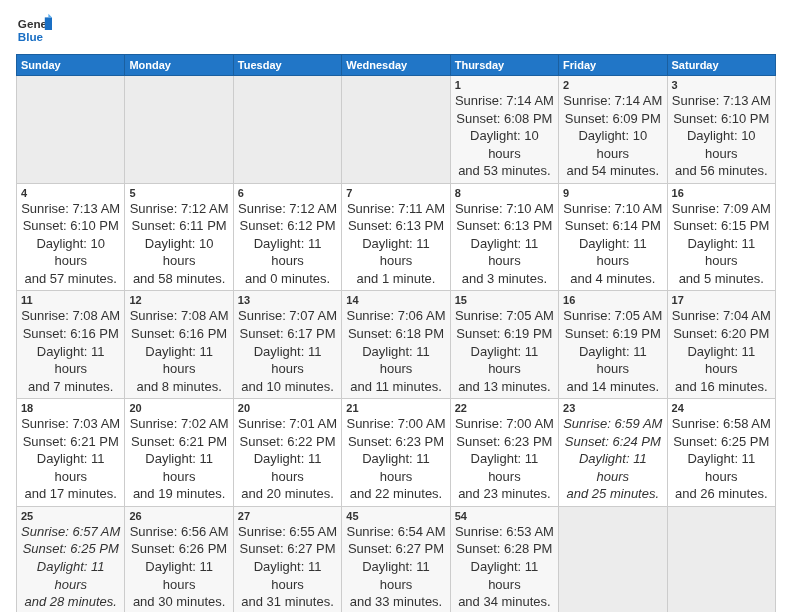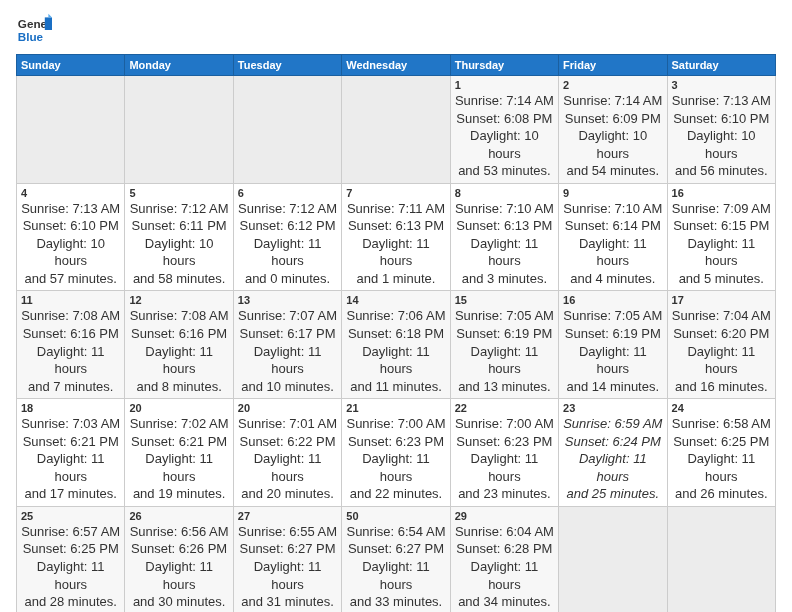--- a/index.html
+++ b/index.html
@@ -306,49 +306,49 @@
             <span class="day-num">24</span>
             <div class="day-info" style="white-space: pre-line;">Sunrise: 6:58 AM
 Sunset: 6:25 PM
 Daylight: 11 hours
 and 26 minutes.</div>
           </td>
         </tr>
         <tr class="row-odd">
           <td>
             <span class="day-num">25</span>
-            <div class="day-info" style="white-space: pre-line;">Sunrise: 6:57 AM
+            <div class="day-info" style="white-space: pre-line; font-style: italic;">Sunrise: 6:57 AM
 Sunset: 6:25 PM
 Daylight: 11 hours
 and 28 minutes.</div>
           </td>
           <td>
             <span class="day-num">26</span>
             <div class="day-info" style="white-space: pre-line;">Sunrise: 6:56 AM
 Sunset: 6:26 PM
 Daylight: 11 hours
 and 30 minutes.</div>
           </td>
           <td>
             <span class="day-num">27</span>
             <div class="day-info" style="white-space: pre-line;">Sunrise: 6:55 AM
 Sunset: 6:27 PM
 Daylight: 11 hours
 and 31 minutes.</div>
           </td>
           <td>
-            <span class="day-num">50</span>
+            <span class="day-num">45</span>
             <div class="day-info" style="white-space: pre-line;">Sunrise: 6:54 AM
 Sunset: 6:27 PM
 Daylight: 11 hours
 and 33 minutes.</div>
           </td>
           <td>
-            <span class="day-num">29</span>
-            <div class="day-info" style="white-space: pre-line;">Sunrise: 6:04 AM
+            <span class="day-num">54</span>
+            <div class="day-info" style="white-space: pre-line;">Sunrise: 6:53 AM
 Sunset: 6:28 PM
 Daylight: 11 hours
 and 34 minutes.</div>
           </td>
           <td class="empty-cell"></td>
           <td class="empty-cell"></td>
         </tr>
       </tbody>
   </table>
 </div>

